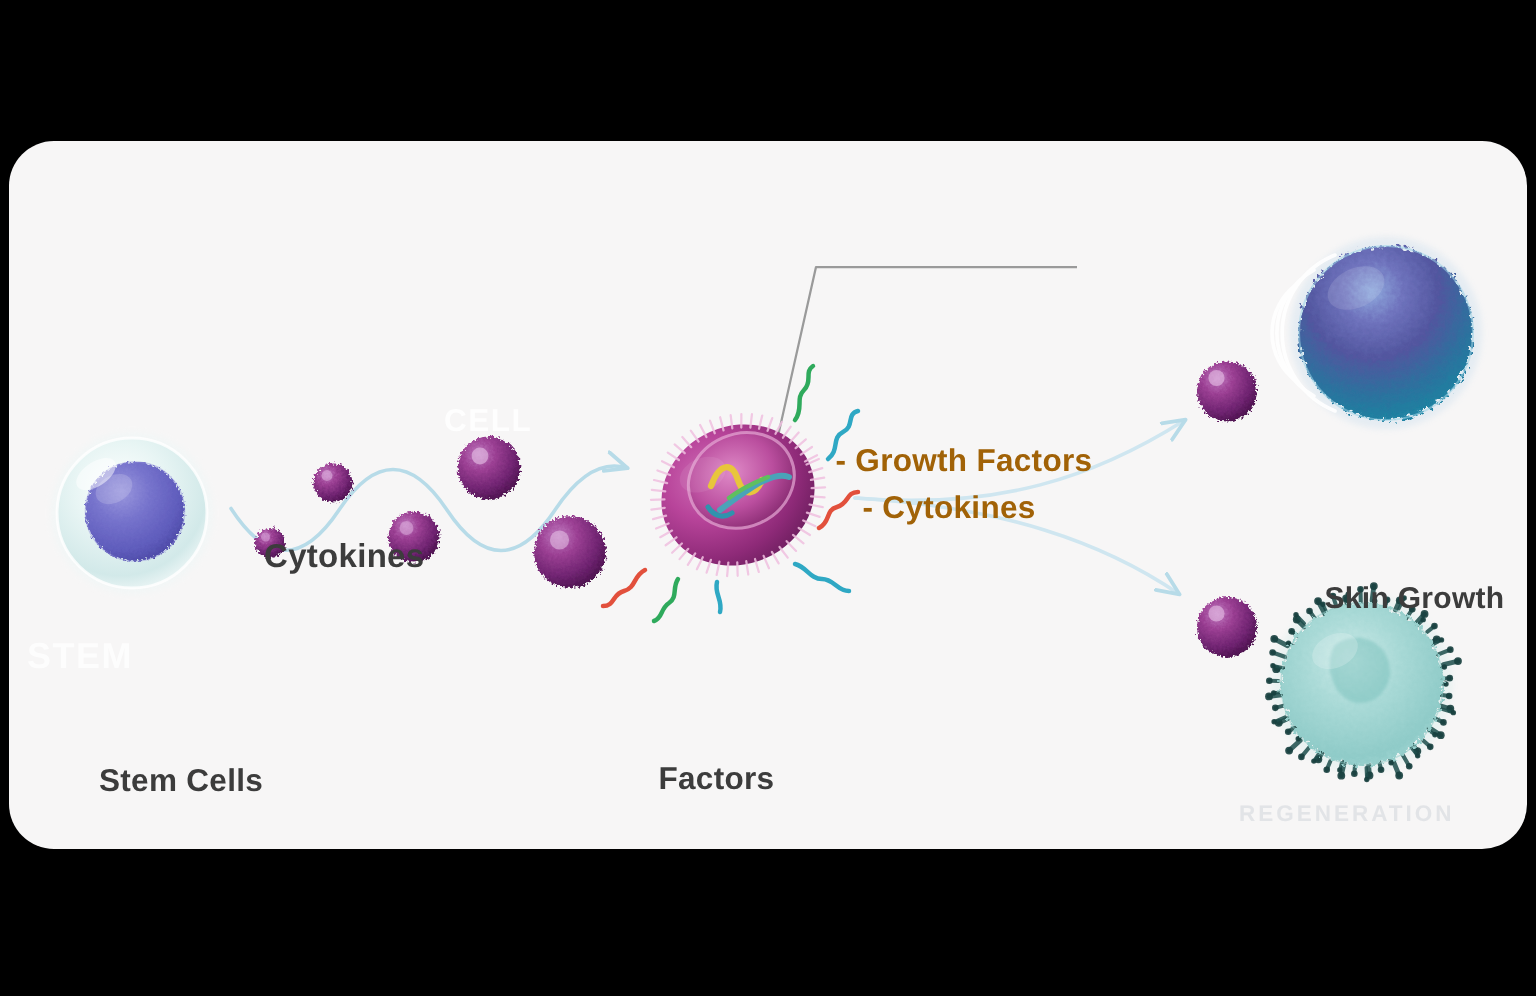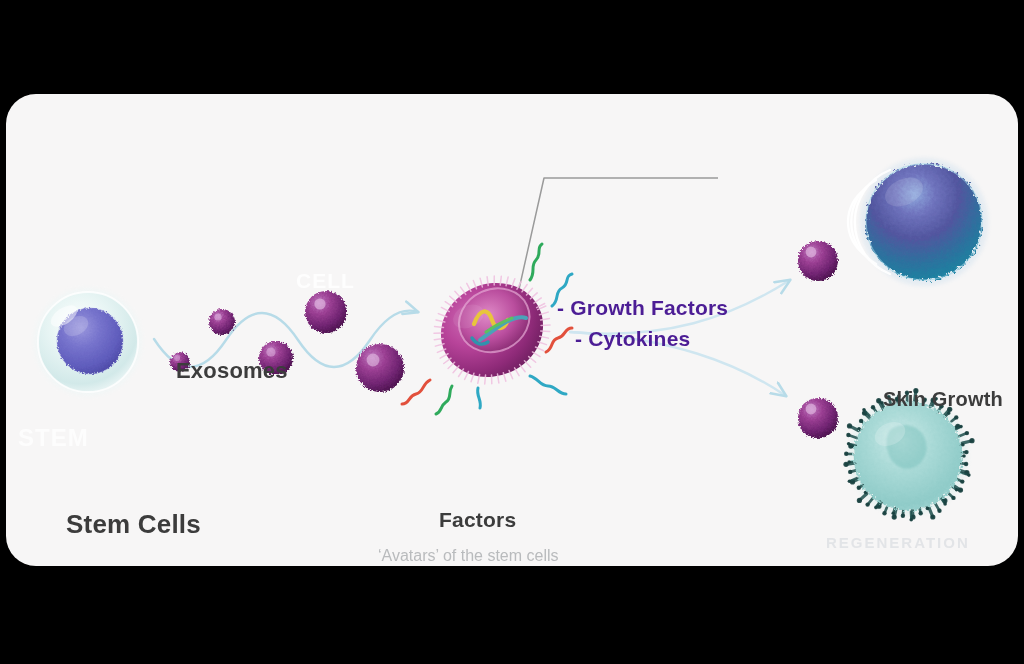--- a/index.html
+++ b/index.html
@@ -37,33 +37,33 @@
   #wm-low   { left:820px; top:440px; font-size:15px; color:rgba(210,214,218,0.55); letter-spacing:2px; }
 
   
   .lbl {
     position:absolute;
     font-weight:700;
     color:#3c3c3c;
     white-space:nowrap;
     letter-spacing:.2px;
   }
-  #lbl-stem    { left:60px;  top:415px; font-size:26px; }
+  #lbl-stem    { left:60px;  top:415px; font-size:21px; }
   #lbl-secret  { left:170px; top:264px; font-size:22px; }
   #lbl-exo     { left:433px; top:414px; font-size:21px; }
   #lbl-skin    { left:877px; top:294px; font-size:20px; }
 
   #sub-exo {
     position:absolute; left:372px; top:453px;
     font-size:16px; color:#b9bbbd; white-space:nowrap; font-weight:400;
   }
 
   .callout {
     position:absolute;
-    font-size:21px; font-weight:700; color:#4c1d95;
+    font-size:21px; font-weight:700; color:#a16207;
     white-space:nowrap; letter-spacing:.2px;
   }
   #callout-1 { left:551px; top:202px; }
   #callout-2 { left:541px; top:233px;margin-left:28px; }
 
   
   #art { position:absolute; inset:0; width:1012px; height:472px; }
 </style>
 </head>
 <body>
@@ -463,24 +463,23 @@
           <path d="M884,336 C898,326 916,332 920,348 C924,364 910,378 896,374 C882,370 876,348 884,336 Z" fill="#5fb3ad" opacity=".35" filter="url(#blur-lite)"></path>
           <ellipse cx="884" cy="340" rx="16" ry="11" fill="#ffffff" opacity=".2" transform="rotate(-25 884 340)"></ellipse>
         </g>
       </svg>
 
       <div class="wm" id="wm-left">STEM</div>
       <div class="wm" id="wm-mid">CELL</div>
       <div class="wm" id="wm-low">REGENERATION</div>
 
       <div class="lbl" id="lbl-stem">Stem Cells</div>
-      <div class="lbl" id="lbl-secret">Exosomes</div>
+      <div class="lbl" id="lbl-secret">Cytokines</div>
       <div class="lbl" id="lbl-exo">Factors</div>
       <div class="lbl" id="lbl-skin">Skin Growth</div>
 
-      <div id="sub-exo">‘Avatars’ of the stem cells</div>
 
       <div class="callout" id="callout-1">- Growth Factors</div>
       <div class="callout" id="callout-2">- Cytokines</div>
 
     </div>
   </div>
 </div>
 
 </body></html>

